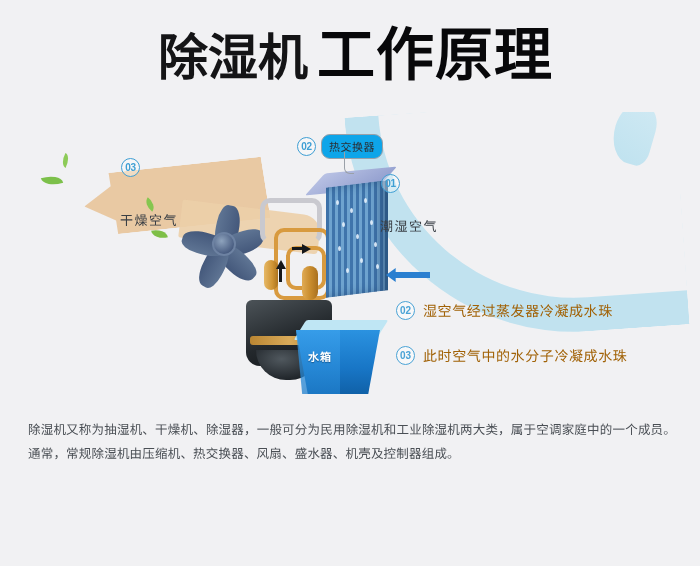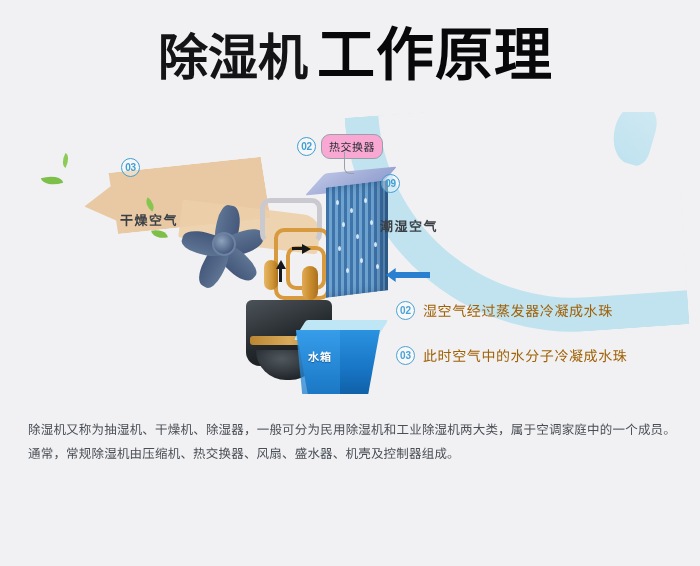--- a/index.html
+++ b/index.html
@@ -245,36 +245,36 @@
   }
   .badge.b03a { left: 121px; top: 46px; }
   .badge.b02  { left: 297px; top: 25px; }
   .badge.b01  { left: 381px; top: 62px; }
 
   .callout {
     position: absolute; left: 321px; top: 22px;
     padding: 3px 7px 4px;
     border: 1.4px solid #9aa0a8;
     border-radius: 9px;
-    background: #f9a8d4;
+    background: #0ea5e9;
     font-size: 11px; color: #2b2f34;
     letter-spacing: .5px;
     white-space: nowrap;
   }
   .callout-tail {
     position: absolute; left: 344px; top: 40px;
     width: 10px; height: 22px;
     border-left: 1.4px solid #9aa0a8;
     border-bottom: 1.4px solid #9aa0a8;
     border-radius: 0 0 0 6px;
   }
 
   .flow-label {
     position: absolute;
-    font-size: 13px; color: #3a3f45; font-weight: 700;
+    font-size: 13px; color: #3a3f45; font-weight: 400;
     letter-spacing: 1.5px;
     white-space: nowrap;
   }
   .flow-label.dry   { left: 120px; top: 98px; }
   .flow-label.humid { left: 380px; top: 104px; }
 
   
   .steps { position: absolute; left: 396px; top: 188px; }
   .step-row {
     display: flex; align-items: center;
@@ -392,21 +392,21 @@
     <div class="housing-band"></div>
     <div class="compressor"></div>
 
     <div class="tank-top"></div>
     <div class="tank"></div>
     <div class="tank-face"></div>
     <div class="tank-label">水箱</div>
 
     <div class="badge b03a">03</div>
     <div class="badge b02">02</div>
-    <div class="badge b01">09</div>
+    <div class="badge b01">01</div>
 
     <div class="callout">热交换器</div>
     <div class="callout-tail"></div>
 
     <div class="flow-label dry">干燥空气</div>
     <div class="flow-label humid">潮湿空气</div>
 
     <div class="steps">
       <div class="step-row">
         <span class="step-badge">02</span>

